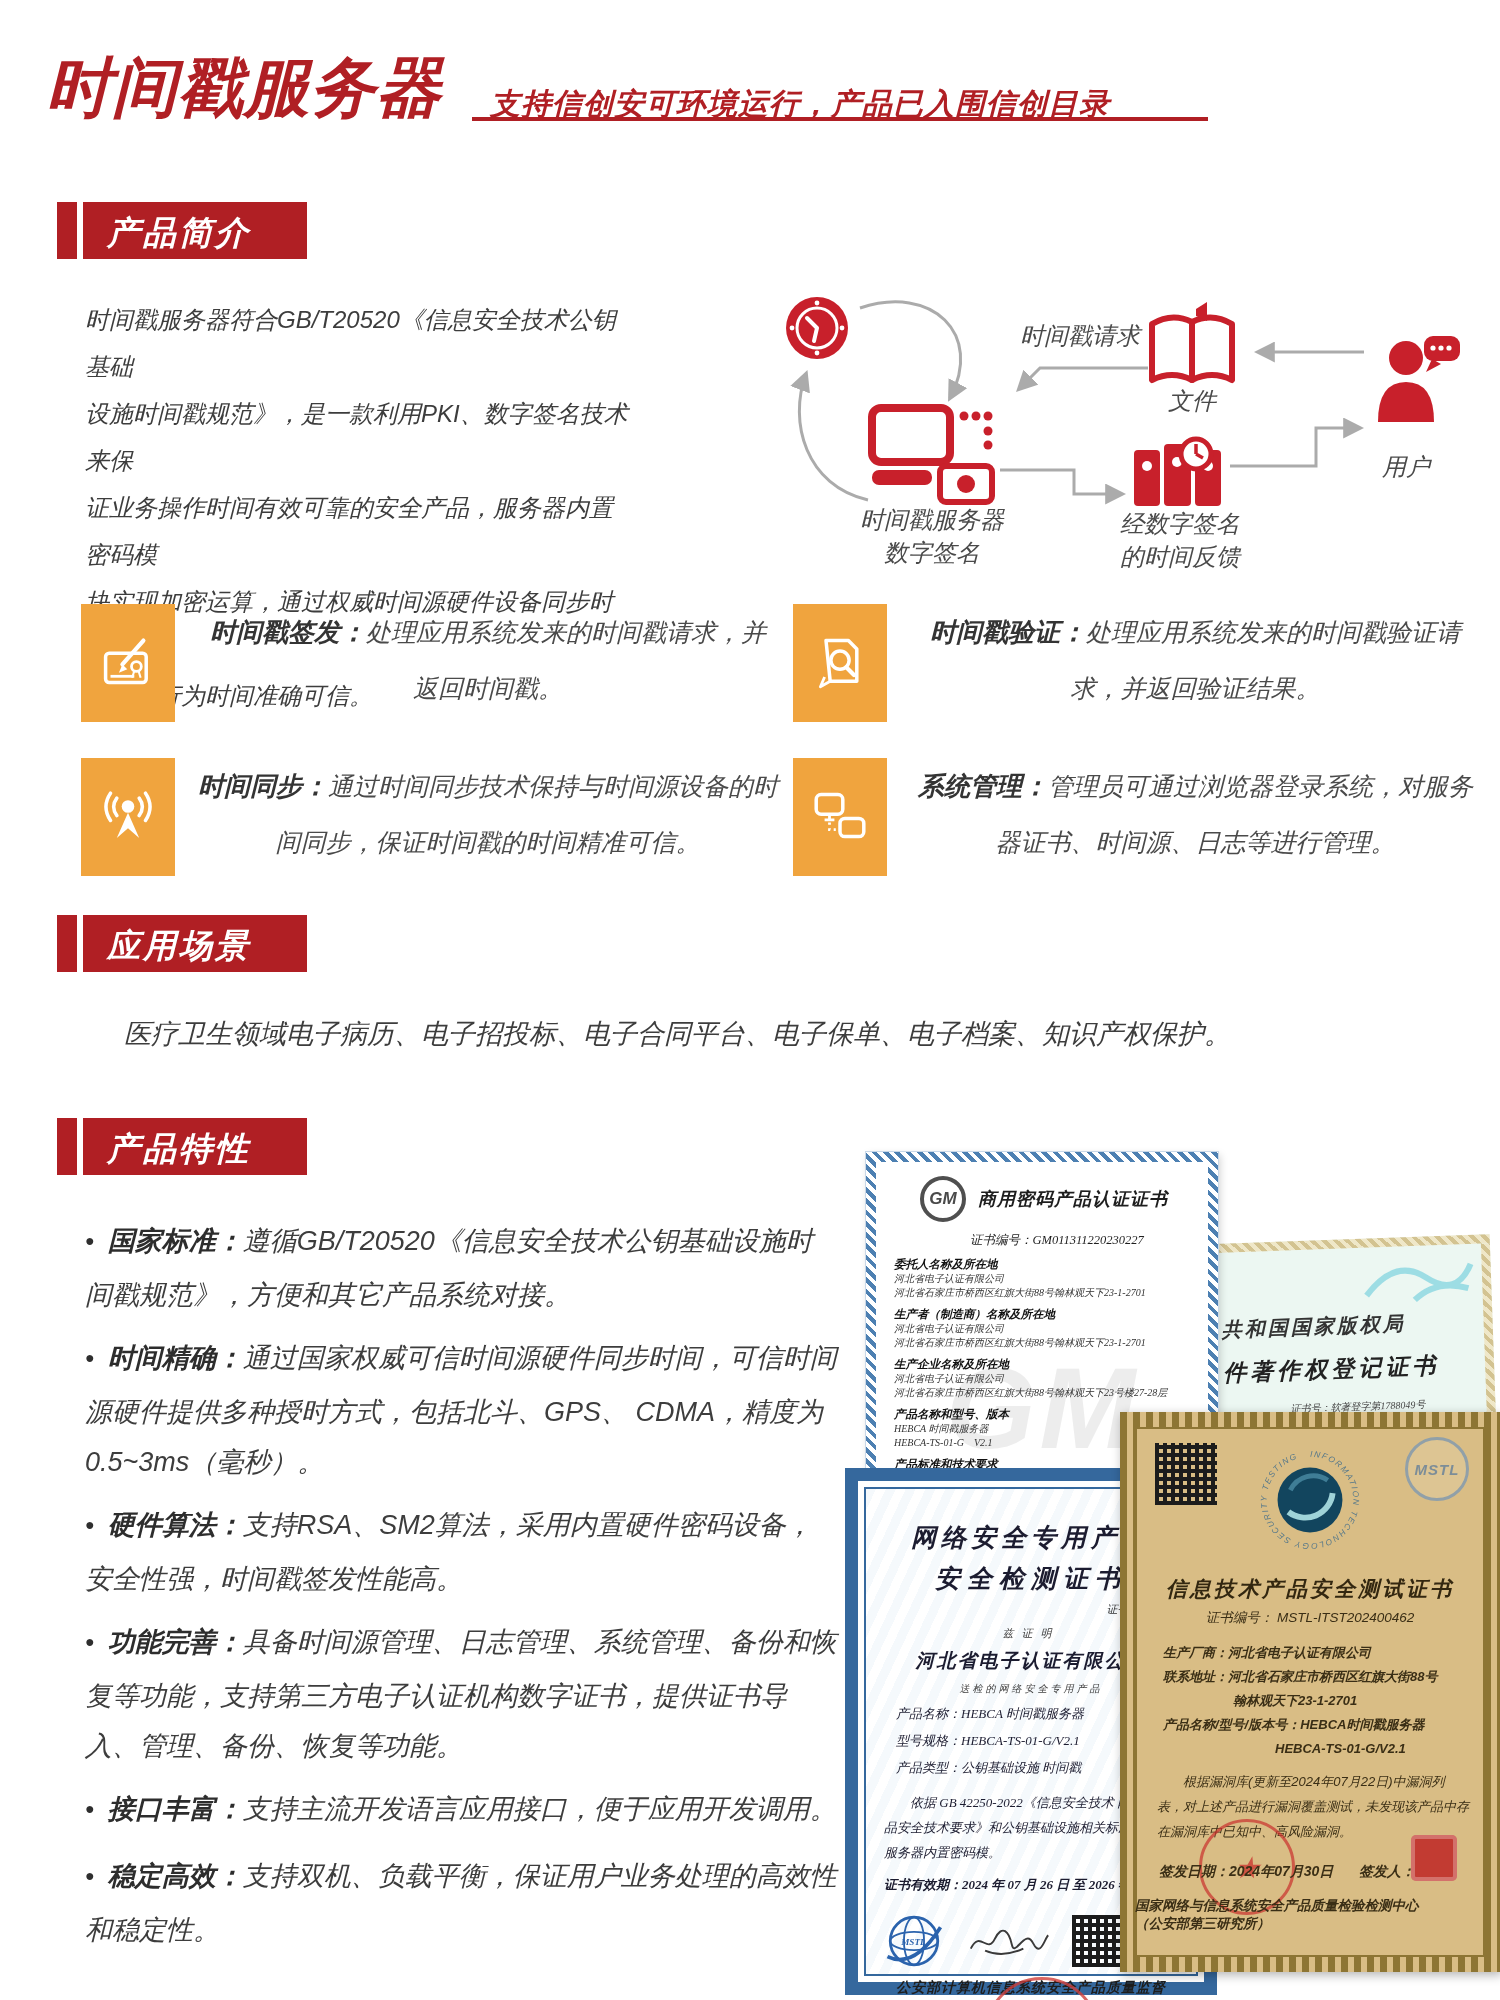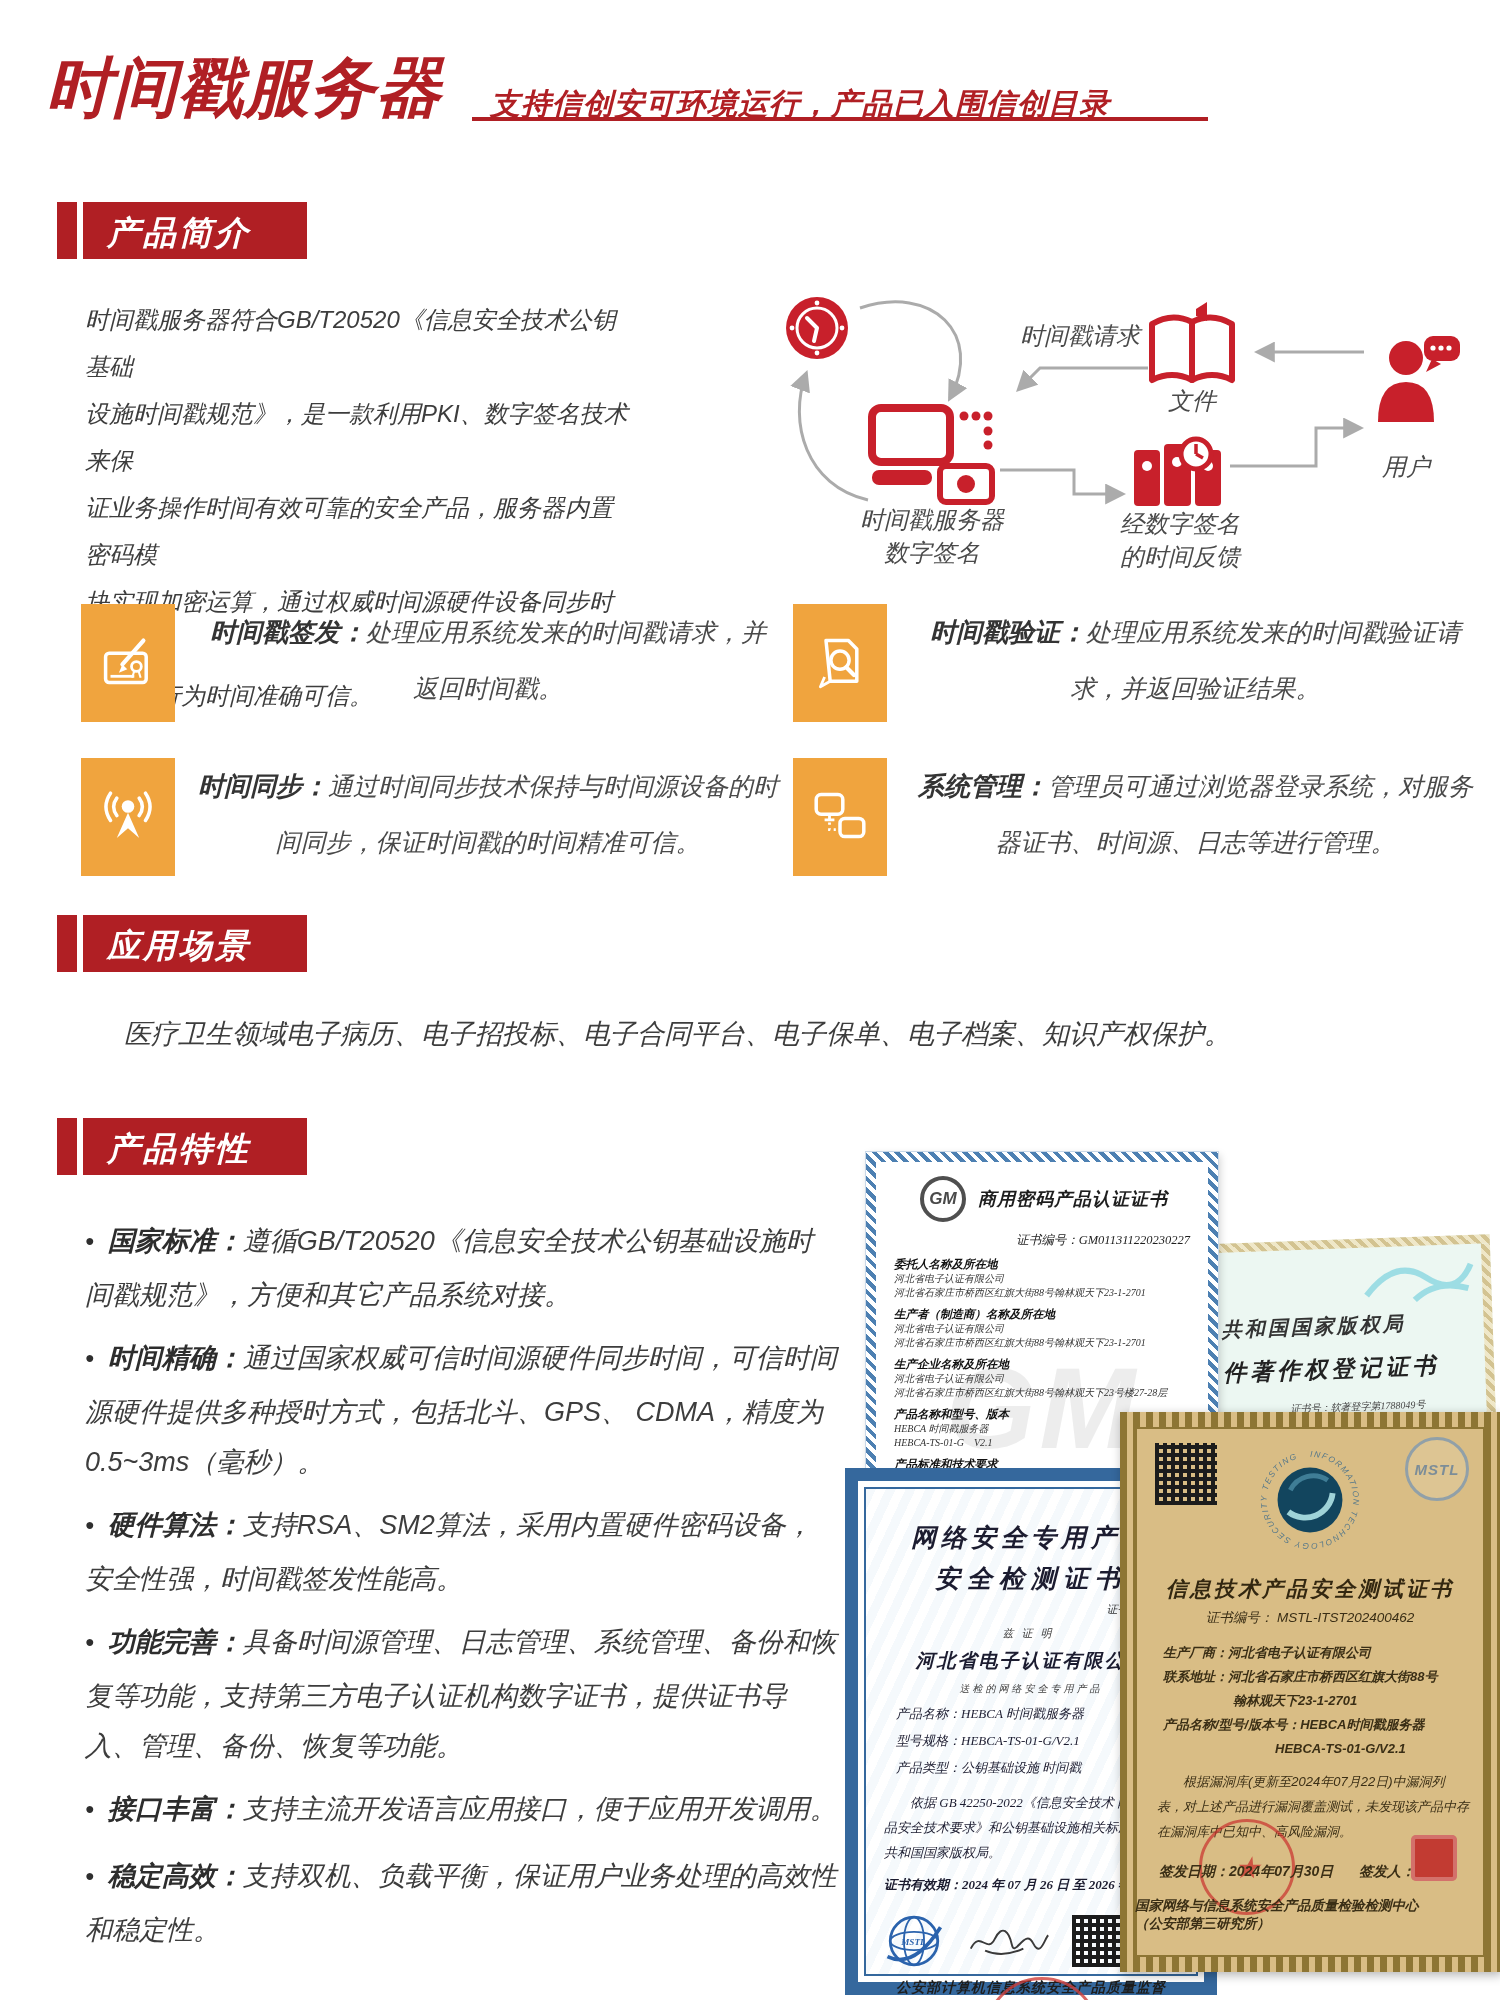--- a/index.html
+++ b/index.html
@@ -48,21 +48,21 @@
   .cert{position:absolute;}
 
   
   .cert-gm{left:866px;top:1152px;width:352px;height:470px;background:#fff;z-index:2;
     border:10px solid;border-image:repeating-linear-gradient(45deg,#4d80b2 0 4px,#ffffff 4px 8px) 10;
     box-shadow:0 0 0 1px #c9d8e8,2px 3px 8px rgba(0,0,0,.18);padding:14px 18px 0 18px;}
   .gm-wm{position:absolute;left:70px;top:180px;font-size:115px;font-weight:bold;color:rgba(185,185,185,.25);letter-spacing:4px;}
   .gm-head{display:flex;align-items:center;gap:12px;margin-left:26px;position:relative;}
   .gm-logo{width:46px;height:46px;border-radius:50%;border:4px solid #4f4f4f;color:#4a4a4a;font-weight:bold;font-size:17px;display:flex;align-items:center;justify-content:center;flex:none;}
   .gm-title{font-size:18px;font-weight:bold;color:#1e1e1e;font-family:"Liberation Serif",serif;letter-spacing:1px;}
-  .gm-certno{font-size:12.5px;color:#1e1e1e;margin:10px 0 6px 76px;font-family:"Liberation Serif",serif;position:relative;text-align:right;}
+  .gm-certno{font-size:12.5px;color:#1e1e1e;margin:10px 0 6px 76px;font-family:"Liberation Serif",serif;position:relative;}
   .gm-field{position:relative;}
   .gm-label{font-size:11.5px;font-weight:bold;color:#111;margin-top:8px;}
   .gm-val{font-size:10px;color:#333;font-family:"Liberation Serif",serif;line-height:13.5px;}
 
   
   .cert-copy{left:1162px;top:1240px;width:336px;height:478px;background:#ecf7f2;z-index:1;transform:rotate(-2deg);
     border:9px solid;border-image:repeating-linear-gradient(45deg,#d3c391 0 4px,#efe7c8 4px 8px) 9;
     padding:64px 14px 0 56px;font-family:"Liberation Serif",serif;color:#2d2d2d;}
   .copy-flourish{position:absolute;right:6px;top:6px;}
   .copy-t1{font-size:20px;font-weight:bold;letter-spacing:3px;color:#333;}
@@ -331,21 +331,21 @@
       <div class="det-no">证书编号：24S</div>
       <div class="det-attest">兹证明</div>
       <div class="det-company">河北省电子认证有限公司</div>
       <div class="det-note">送检的网络安全专用产品</div>
       <div class="det-field">产品名称：HEBCA 时间戳服务器</div>
       <div class="det-field">型号规格：HEBCA-TS-01-G/V2.1</div>
       <div class="det-field">产品类型：公钥基础设施 时间戳</div>
       <div class="det-par">
         <div>依据 GB 42250-2022《信息安全技术 网络安</div>
         <div>品安全技术要求》和公钥基础设施相关标准规范要</div>
-        <div>共和国国家版权局。</div>
+        <div>服务器内置密码模。</div>
       </div>
       <div class="det-validity">证书有效期：2024 年 07 月 26 日 至 2026 年 07</div>
       <div class="det-bottom">
         <svg width="64" height="64" viewBox="0 0 70 70">
           <circle cx="35" cy="35" r="26" fill="none" stroke="#2b63ad" stroke-width="3"></circle>
           <ellipse cx="35" cy="35" rx="26" ry="10" fill="none" stroke="#2b63ad" stroke-width="2"></ellipse>
           <ellipse cx="35" cy="35" rx="11" ry="26" fill="none" stroke="#2b63ad" stroke-width="2"></ellipse>
           <path d="M6 52 Q 35 66 64 20" stroke="#2b63ad" stroke-width="4" fill="none"></path>
           <text x="21" y="39" font-size="10" fill="#2b63ad" font-weight="bold">MSTL</text>
         </svg>

